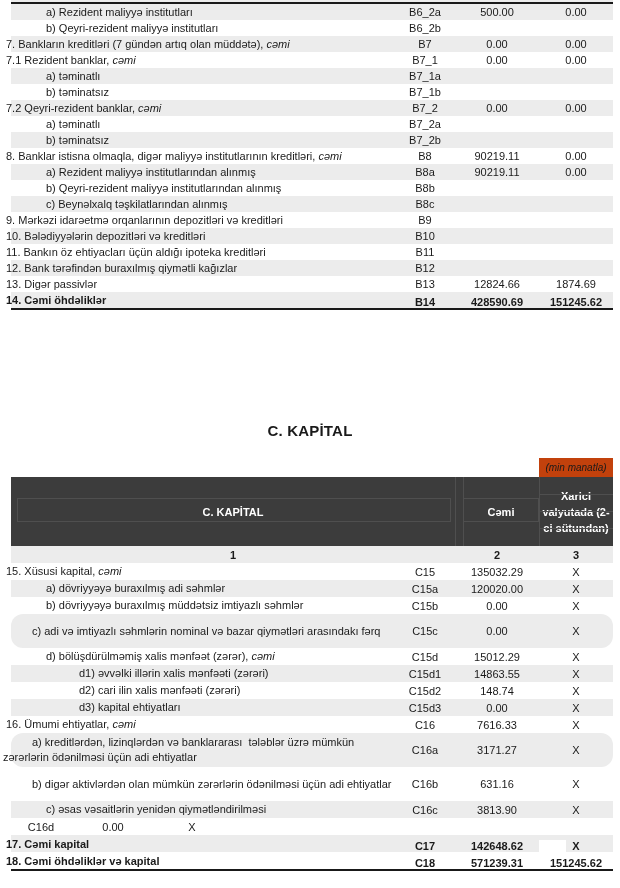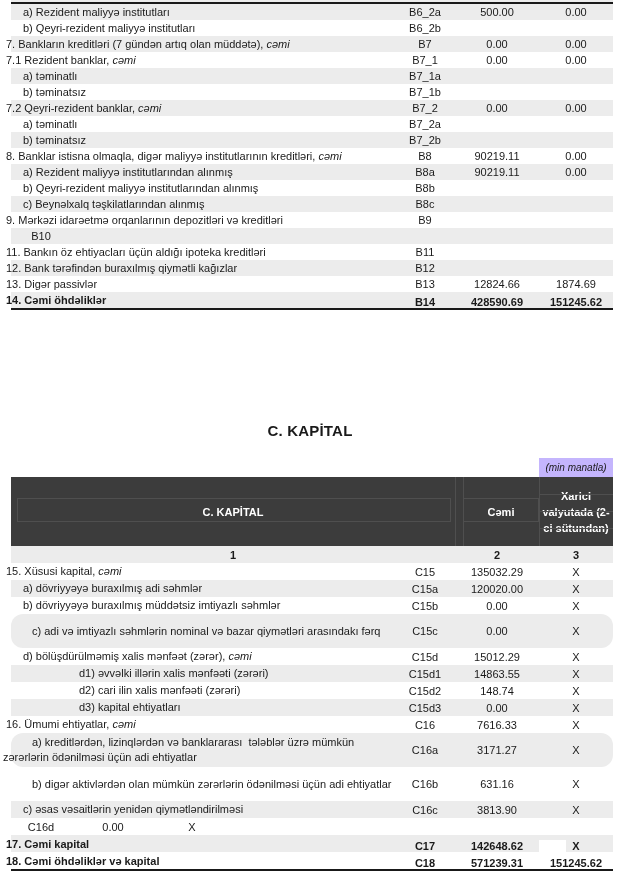--- a/index.html
+++ b/index.html
@@ -16,34 +16,34 @@
   
   .trow{display:flex;align-items:center;}
   .tbl-b .trow{height:16px;}
   .tbl-c .trow{height:17px;}
   .tbl-c .trow.tall{height:34px;border-radius:12px;}
   .trow.shaded{background:#ececec;}
   .trow.bold{font-weight:700;align-items:flex-end;}
   .cell{flex-shrink:0;box-sizing:border-box;}
   .name{width:384px;line-height:15px;white-space:pre;overflow:visible;}
   .name.ind0{margin-left:-5px;width:389px;}
-  .name.ind1{padding-left:12px;}
+  .name.ind1{padding-left:35px;}
   .name.ind2{padding-left:68px;}
   .tall .name{white-space:pre-wrap;margin-left:-8px;width:392px;padding-left:0;text-indent:29px;}
   .code{width:60px;text-align:center;}
   .val2{width:84px;text-align:center;}
   .val3{width:74px;text-align:center;}
   .trow.gap .val3{background:linear-gradient(to right,#ffffff 0,#ffffff 27px,#ececec 27px);}
 
   
   .c-title{margin-top:112px;height:18px;line-height:18px;text-align:center;
            font-size:15px;font-weight:700;letter-spacing:0.2px;}
   .spacer18{height:18px;}
   .unit-row{position:relative;height:19px;}
-  .unit-note{position:absolute;right:0;top:0;width:74px;height:19px;background:#c4b5fd;
+  .unit-note{position:absolute;right:0;top:0;width:74px;height:19px;background:#c2410c;
              display:flex;align-items:center;justify-content:center;
              font-style:italic;font-size:10px;}
   .c-header{position:relative;height:69px;background:#3c3c3c;color:#ffffff;
             font-weight:700;display:flex;}
   .h-name{width:444px;display:flex;align-items:center;justify-content:center;}
   .h-sliver{width:8px;}
   .h-total{width:76px;display:flex;align-items:center;justify-content:center;}
   .h-foreign{width:74px;display:flex;align-items:center;justify-content:center;
              text-align:center;line-height:16px;padding:0 3px;box-sizing:border-box;}
   .gline{position:absolute;background:#4f4f4f;}
@@ -140,20 +140,21 @@
           <div class="cell val2"></div>
           <div class="cell val3"></div>
         </div>
         <div class="trow">
           <div class="cell name ind0"><span>9. Mərkəzi idarəetmə orqanlarının depozitləri və kreditləri</span></div>
           <div class="cell code">B9</div>
           <div class="cell val2"></div>
           <div class="cell val3"></div>
         </div>
         <div class="trow shaded">
+          <div class="cell name ind0"><span>10. Bələdiyyələrin depozitləri və kreditləri</span></div>
           <div class="cell code">B10</div>
           <div class="cell val2"></div>
           <div class="cell val3"></div>
         </div>
         <div class="trow">
           <div class="cell name ind0"><span>11. Bankın öz ehtiyacları üçün aldığı ipoteka kreditləri</span></div>
           <div class="cell code">B11</div>
           <div class="cell val2"></div>
           <div class="cell val3"></div>
         </div>

